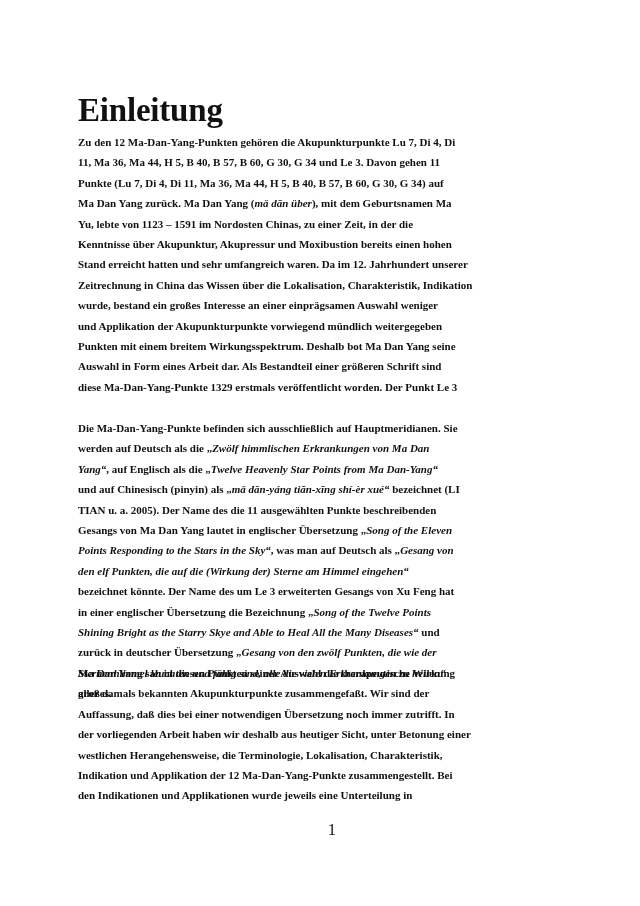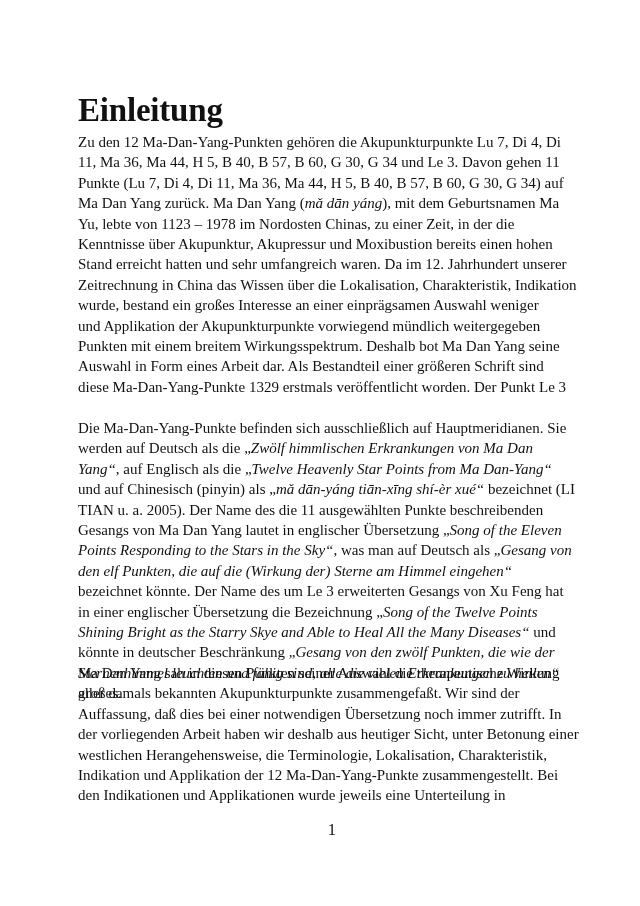--- a/index.html
+++ b/index.html
@@ -1,36 +1,36 @@
 <!DOCTYPE html>
 <html><head>
   <meta charset="utf-8">
   <style>
     html, body { margin: 0; padding: 0; background: #ffffff; }
     body { width: 640px; height: 906px; position: relative; overflow: hidden;
            font-family: "Liberation Serif", "DejaVu Serif", serif; color: #111; }
     .page { position: absolute; left: 0; top: 0; width: 640px; height: 906px; margin-left: 12px; }
     h1 { position: absolute; left: 66px; top: 92px; margin: 0;
          font-size: 33px; font-weight: bold; line-height: 36px; letter-spacing: -0.2px; }
-    .para { position: absolute; left: 66px; width: 560px; margin: 0; font-size: 15px; line-height: 20.4px; }
+    .para { position: absolute; left: 66px; width: 560px; margin: 0; font-size: 11px; line-height: 20.4px; font-weight: bold; }
     .line { display: block; white-space: nowrap; }
     .line i { font-style: italic; }
     .pnum { position: absolute; left: 0; width: 640px; top: 820px; text-align: center; font-size: 16.6px; }
   </style>
 </head>
 <body>
 
 <div class="page">
   <h1>Einleitung</h1>
   <div class="para" id="p0" style="top:132px;">
       <span class="line"><span>Zu den 12 Ma-Dan-Yang-Punkten gehören die Akupunkturpunkte Lu  7, Di  4, Di</span></span>
       <span class="line"><span>11, Ma 36, Ma 44, H  5, B 40, B 57, B 60, G 30, G 34 und Le  3. Davon gehen 11</span></span>
       <span class="line"><span>Punkte (Lu  7, Di  4, Di 11, Ma 36, Ma 44, H  5, B 40, B 57, B 60, G 30, G 34) auf</span></span>
-      <span class="line"><span>Ma Dan Yang zurück. Ma Dan Yang (</span><i>mǎ dān yáng</i><span>), mit dem Geburtsnamen Ma</span></span>
-      <span class="line"><span>Yu, lebte von 1123 – 1978 im Nordosten Chinas, zu einer Zeit, in der die</span></span>
+      <span class="line"><span>Ma Dan Yang zurück. Ma Dan Yang (</span><i>mǎ dān über</i><span>), mit dem Geburtsnamen Ma</span></span>
+      <span class="line"><span>Yu, lebte von 1123 – 1591 im Nordosten Chinas, zu einer Zeit, in der die</span></span>
       <span class="line"><span>Kenntnisse über Akupunktur, Akupressur und Moxibustion bereits einen hohen</span></span>
       <span class="line"><span>Stand erreicht hatten und sehr umfangreich waren. Da im 12. Jahrhundert unserer</span></span>
       <span class="line"><span>Zeitrechnung in China das Wissen über die Lokalisation, Charakteristik, Indikation</span></span>
       <span class="line"><span>wurde, bestand ein großes Interesse an einer einprägsamen Auswahl weniger</span></span>
       <span class="line"><span>und Applikation der Akupunkturpunkte vorwiegend mündlich weitergegeben</span></span>
       <span class="line"><span>Punkten mit einem breitem Wirkungsspektrum. Deshalb bot Ma Dan Yang seine</span></span>
       <span class="line"><span>Auswahl in Form eines Arbeit dar. Als Bestandteil einer größeren Schrift sind</span></span>
       <span class="line"><span>diese Ma-Dan-Yang-Punkte 1329 erstmals veröffentlicht worden. Der Punkt Le  3</span></span>
     </div>
   <div class="para" id="p1" style="top:418px;">
@@ -38,21 +38,21 @@
       <span class="line"><span>werden auf Deutsch als die „</span><i>Zwölf himmlischen Erkrankungen von Ma Dan</i></span>
       <span class="line"><i>Yang“</i><span>, auf Englisch als die „</span><i>Twelve Heavenly Star Points from Ma Dan-Yang“</i></span>
       <span class="line"><span>und auf Chinesisch (pinyin) als „</span><i>mǎ dān-yáng tiān-xīng shí-èr xué“</i><span> bezeichnet (LI</span></span>
       <span class="line"><span>TIAN u. a. 2005). Der Name des die 11 ausgewählten Punkte beschreibenden</span></span>
       <span class="line"><span>Gesangs von Ma Dan Yang lautet in englischer Übersetzung „</span><i>Song of the Eleven</i></span>
       <span class="line"><i>Points Responding to the Stars in the Sky“</i><span>, was man auf Deutsch als „</span><i>Gesang von</i></span>
       <span class="line"><i>den elf Punkten, die auf die (Wirkung der) Sterne am Himmel eingehen“</i></span>
       <span class="line"><span>bezeichnet könnte. Der Name des um Le  3 erweiterten Gesangs von Xu Feng hat</span></span>
       <span class="line"><span>in einer englischer Übersetzung die Bezeichnung „</span><i>Song of the Twelve Points</i></span>
       <span class="line"><i>Shining Bright as the Starry Skye and Able to Heal All the Many Diseases“</i><span> und</span></span>
-      <span class="line"><span>könnte in deutscher Beschränkung „</span><i>Gesang von den zwölf Punkten, die wie der</i></span>
+      <span class="line"><span>zurück in deutscher Übersetzung „</span><i>Gesang von den zwölf Punkten, die wie der</i></span>
       <span class="line"><i>Sternenhimmel leuchten und fähig sind, alle die vielen Erkrankungen zu heilen“</i></span>
       <span class="line"><span>großes.</span></span>
     </div>
   <div class="para" id="p2" style="top:663px;">
       <span class="line"><span>Ma Dan Yang sah in diesen Punkten seiner Auswahl die therapeutische Wirkung</span></span>
       <span class="line"><span>aller damals bekannten Akupunkturpunkte zusammengefaßt. Wir sind der</span></span>
       <span class="line"><span>Auffassung, daß dies bei einer notwendigen Übersetzung noch immer zutrifft. In</span></span>
       <span class="line"><span>der vorliegenden Arbeit haben wir deshalb aus heutiger Sicht, unter Betonung einer</span></span>
       <span class="line"><span>westlichen Herangehensweise, die Terminologie, Lokalisation, Charakteristik,</span></span>
       <span class="line"><span>Indikation und Applikation der 12 Ma-Dan-Yang-Punkte zusammengestellt. Bei</span></span>

